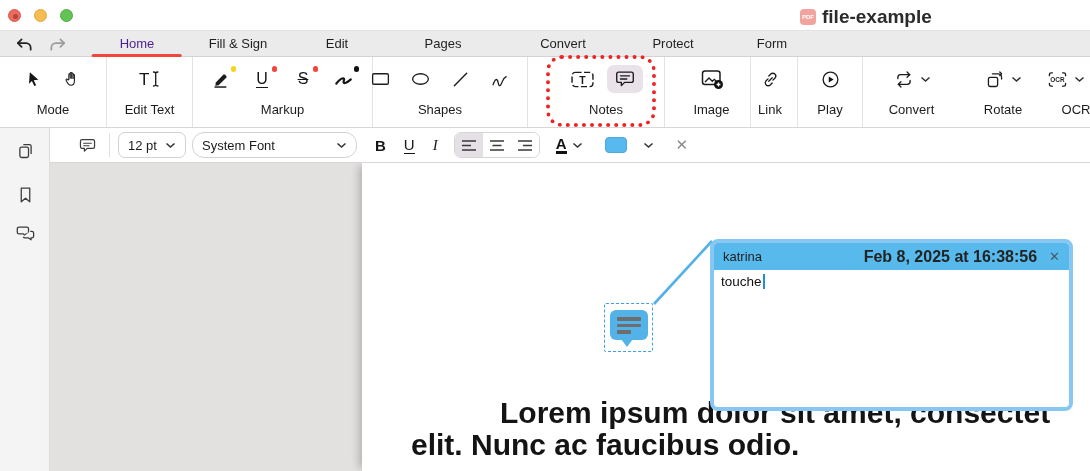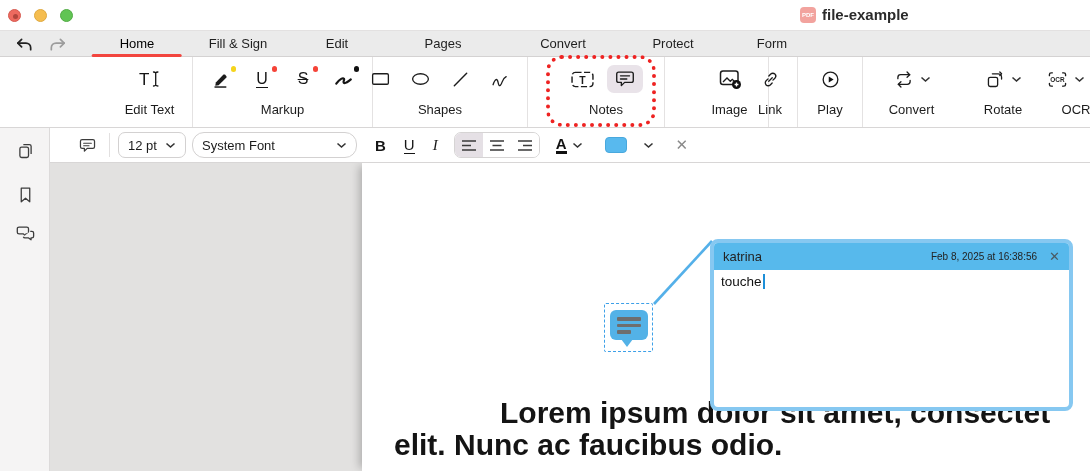--- a/index.html
+++ b/index.html
@@ -11,28 +11,28 @@
   .titlebar { position:relative; height:30px; background:#ffffff; }
   .lights { position:absolute; left:8px; top:9px; display:flex; gap:13px; }
   .light { width:13px; height:13px; border-radius:50%; position:relative; }
   .light.red { background:#ed6a5f; border:0.5px solid #d65a50; }
   .light.red::after{ content:""; position:absolute; left:3.5px; top:3.5px; width:5px; height:5px; border-radius:50%; background:#b0463d; }
   .light.yellow { background:#f5bd4f; border:0.5px solid #dfa93f; }
   .light.green { background:#61c454; border:0.5px solid #52ac45; }
   .title-wrap { position:absolute; left:800px; top:6px; display:flex; align-items:center; gap:6px; }
   .pdficon { width:16px; height:16px; border-radius:4px; background:#f2a39e; color:#fff;
              font-size:6px; font-weight:700; display:flex; align-items:center; justify-content:center; }
-  .win-title { font-size:15px; font-weight:700; color:#2b2b2b; }
+  .win-title { font-size:19px; font-weight:700; color:#2b2b2b; }
 
   
   .tabbar { position:relative; height:27px; background:#ebebeb; border-top:1px solid #e3e1e1; border-bottom:1px solid #d4d2d2; }
   .histbtn { position:absolute; top:3px; width:26px; height:20px; display:flex; align-items:center; justify-content:center; }
   .tab { position:absolute; top:0; height:26px; line-height:26px; transform:translateX(-50%);
          font-size:13px; color:#1f1f1f; white-space:nowrap; }
-  .tab.active { color:#000000; }
+  .tab.active { color:#4c1d95; }
   .tab.active::after { content:""; position:absolute; left:50%; transform:translateX(-50%); bottom:0px;
                        width:90px; height:3px; border-radius:2px; background:#f2453e; }
 
   
   .toolbar { position:relative; height:71px; background:#fff; border-bottom:1px solid #d8d6d6; }
   .tsection { position:absolute; top:0; height:70px; display:flex; flex-direction:column; align-items:center; justify-content:flex-start; }
   .tsection.sep { border-right:1px solid #e4e2e2; }
   .ticons { height:44px; display:flex; align-items:center; gap:14px; }
   .tlabel { font-size:13px; color:#1c1c1c; margin-top:1px; }
   .tool { position:relative; display:flex; align-items:center; justify-content:center; min-width:24px; height:28px; }
@@ -70,37 +70,37 @@
   .swatchwrap { margin-left:22px; display:flex; align-items:center; }
   .swatch { width:22px; height:16px; border-radius:4px; background:#58b9ee; border:1px solid #49a8dd; }
   .fb-close { margin-left:22px; font-size:15px; color:#8a8a8a; }
 
   
   .canvas { position:relative; flex:1; background:#e2e1e0; overflow:hidden; }
   .page { position:absolute; left:312px; top:0; right:0; bottom:0; background:#fff;
           box-shadow:-6px 0 8px -3px rgba(0,0,0,.22); z-index:0; }
   .lorem { position:absolute; font-weight:700; font-size:30px; color:#141414; white-space:nowrap; z-index:1; }
   .lorem.l1 { left:450px; top:233px;text-align:right; }
-  .lorem.l2 { left:344px; top:265px; }
+  .lorem.l2 { left:361px; top:265px; }
 
   .connector { position:absolute; left:0; top:0; width:100%; height:100%; z-index:2; pointer-events:none; }
 
   .anchor { position:absolute; left:554px; top:140px; width:49px; height:49px;
             border:1.5px dashed #3da0e8; border-radius:2px; z-index:2; }
   .anchor .bubble { position:absolute; left:5px; top:6px; width:38px; height:30px; background:#53b2e7; border-radius:6px; }
   .anchor .bubble::after { content:""; position:absolute; left:11px; bottom:-7px; width:0; height:0;
             border-left:6px solid transparent; border-right:6px solid transparent; border-top:8px solid #53b2e7; }
   .anchor .bar { position:absolute; left:7px; height:3.5px; background:#6e6e6e; border-radius:1px; }
   .anchor .b1 { top:7px; width:24px; } .anchor .b2 { top:13.5px; width:24px; } .anchor .b3 { top:20px; width:14px; }
 
   .popup { position:absolute; left:660px; top:76px; width:363px; height:172px; z-index:3;
            border:4px solid #86c8f1; border-radius:8px; background:#fff; overflow:hidden; }
   .popup-header { height:27px; background:#57b9ec; display:flex; align-items:center; padding:0 9px; }
   .popup-author { font-size:13px; color:#232323; flex:1; }
-  .popup-date { font-size:10px; color:#232323; }
+  .popup-date { font-size:16px; color:#232323;font-weight:bold; }
   .popup-close { font-size:13px; color:#4a5a63; margin-left:12px; }
   .popup-body { position:relative; padding:4px 7px; font-size:13.5px; color:#111; }
   .caret { display:inline-block; width:2px; height:15px; background:#1d8fd8; vertical-align:-3px; margin-left:1px; }
 
   svg { display:block; }
 </style>
 </head>
 <body>
 
 <div class="window">
@@ -134,20 +134,35 @@
     <span class="tab" style="left:238px;">Fill &amp; Sign</span>
     <span class="tab" style="left:337px;">Edit</span>
     <span class="tab" style="left:443px;">Pages</span>
     <span class="tab" style="left:563px;">Convert</span>
     <span class="tab" style="left:673px;">Protect</span>
     <span class="tab" style="left:772px;">Form</span>
   </div>
 
   <div class="toolbar">
 
+    <div class="tsection sep" style="left:0;width:107px;">
+      <div class="ticons">
+        <span class="tool">
+          <svg width="20" height="21" viewBox="0 0 24 24">
+            <path d="M7 3.2 17.2 12.3l-5.6.6 3 5.9-2.2 1-2.9-6L6 17z" fill="#151515"></path>
+          </svg>
+        </span>
+        <span class="tool">
+          <svg width="20" height="21" viewBox="0 0 24 24">
+            <path d="M8.2 12V6c0-1 1.7-1 1.7 0v4.5V4.3c0-1 1.7-1 1.7 0v6.2V5.1c0-1 1.7-1 1.7 0v5.6V6.7c0-1 1.6-1 1.6 0v7c0 3.3-1.6 5.2-4.2 5.2-1.9 0-2.9-.9-4-2.8l-1.5-2.7c-.6-1-.3-2 .6-2 .6 0 1 .4 1.5 1.1z" fill="none" stroke="#1c1c1c" stroke-width="1.3" stroke-linejoin="round"></path>
+          </svg>
+        </span>
+      </div>
+      <div class="tlabel">Mode</div>
+    </div>
 
     <div class="tsection sep" style="left:107px;width:86px;">
       <div class="ticons">
         <span class="tool">
           <svg width="27" height="22" viewBox="0 0 27 22">
             <text x="3" y="17" font-size="17" fill="#161616">T</text>
             <g stroke="#161616" stroke-width="1.3" stroke-linecap="round">
               <path d="M17.5 4c1 0 1.8.4 2.2 1 .4-.6 1.2-1 2.2-1 M17.5 18c1 0 1.8-.4 2.2-1 .4.6 1.2 1 2.2 1 M19.7 5v12"></path>
             </g>
           </svg>
@@ -220,21 +235,21 @@
         <span class="tool selected">
           <svg width="22" height="20" viewBox="0 0 24 22">
             <path d="M5 3.5h14c1.2 0 2.1.9 2.1 2.1v7c0 1.2-.9 2.1-2.1 2.1h-7.4L8 18.3v-3.6H5c-1.2 0-2.1-.9-2.1-2.1v-7C2.9 4.4 3.8 3.5 5 3.5z" fill="none" stroke="#1c1c1c" stroke-width="1.5" stroke-linejoin="round"></path>
             <path d="M7 7.5h10 M7 11h7" stroke="#1c1c1c" stroke-width="1.4" stroke-linecap="round"></path>
           </svg>
         </span>
       </div>
       <div class="tlabel">Notes</div>
     </div>
 
-    <div class="tsection sep" style="left:691px;width:78px;">
+    <div class="tsection sep" style="left:673px;width:78px;">
       <div class="ticons">
         <span class="tool">
           <svg width="24" height="22" viewBox="0 0 24 22">
             <rect x="2.5" y="3" width="17.5" height="13.5" rx="2.5" fill="none" stroke="#1c1c1c" stroke-width="1.5"></rect>
             <path d="M5 14l4-4 3.3 3.3 2-2 2.7 2.7" fill="none" stroke="#1c1c1c" stroke-width="1.3"></path>
             <circle cx="18.5" cy="16.5" r="4.5" fill="#111"></circle>
             <path d="M18.5 14.6v3.8M16.6 16.5h3.8" stroke="#fff" stroke-width="1.3"></path>
           </svg>
         </span>
       </div>

